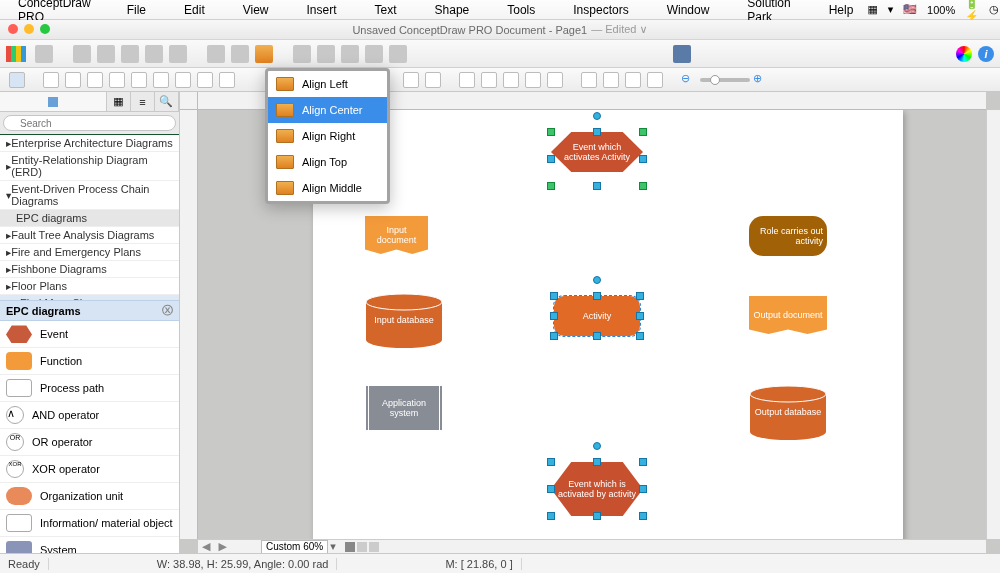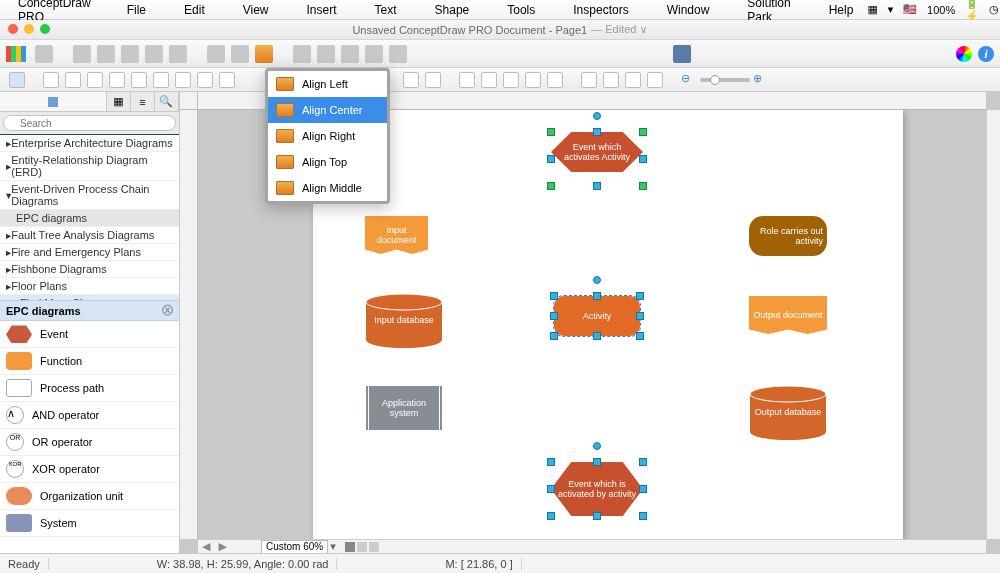--- a/index.html
+++ b/index.html
@@ -232,20 +232,24 @@
         </div>
       <div class="shape-row">
           <div class="shape-ico" style="border:1px solid #aaa;border-radius:50%;width:18px;font-size:6px;text-align:center">XOR</div>
           <span>XOR operator</span>
         </div>
       <div class="shape-row">
           <div class="shape-ico" style="background:#e88a5a;border-radius:10px"></div>
           <span>Organization unit</span>
         </div>
       <div class="shape-row">
+          <div class="shape-ico" style="border:1px solid #aaa"></div>
+          <span>Information/ material object</span>
+        </div>
+      <div class="shape-row">
           <div class="shape-ico" style="background:#8a94b8"></div>
           <span>System</span>
         </div>
 
     </div>
   </div>
 
   <div class="canvas-wrap">
     <div class="rulers-corner"></div>
     <div class="ruler-h"></div>

